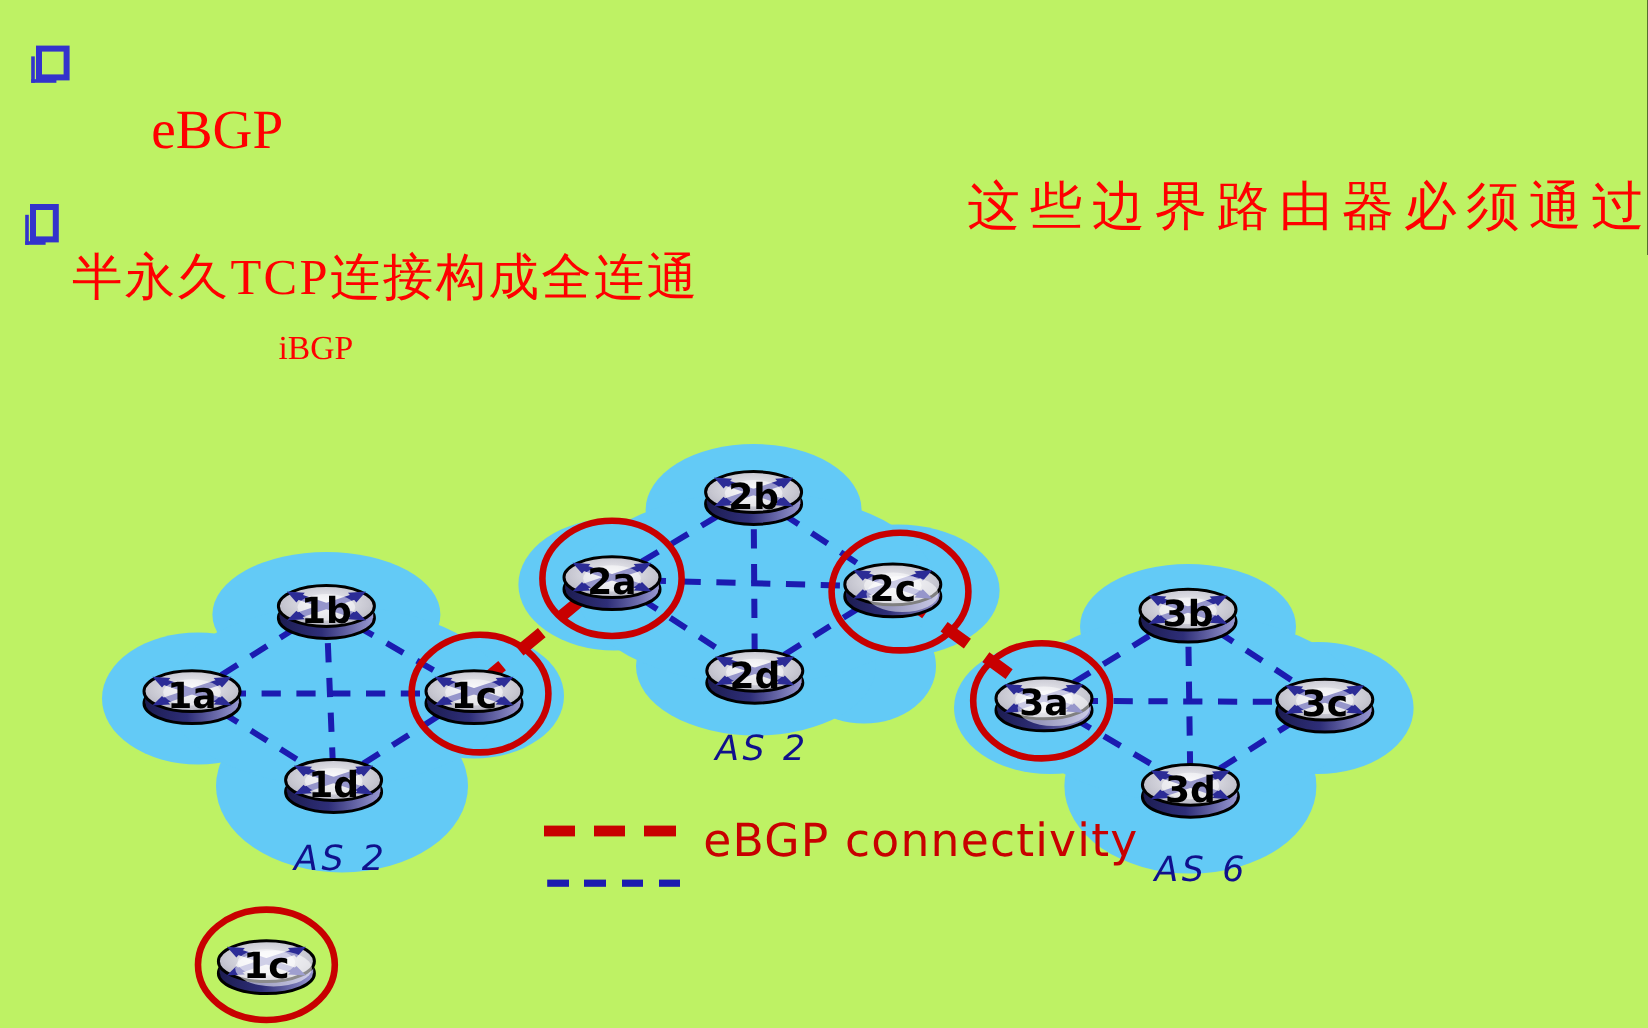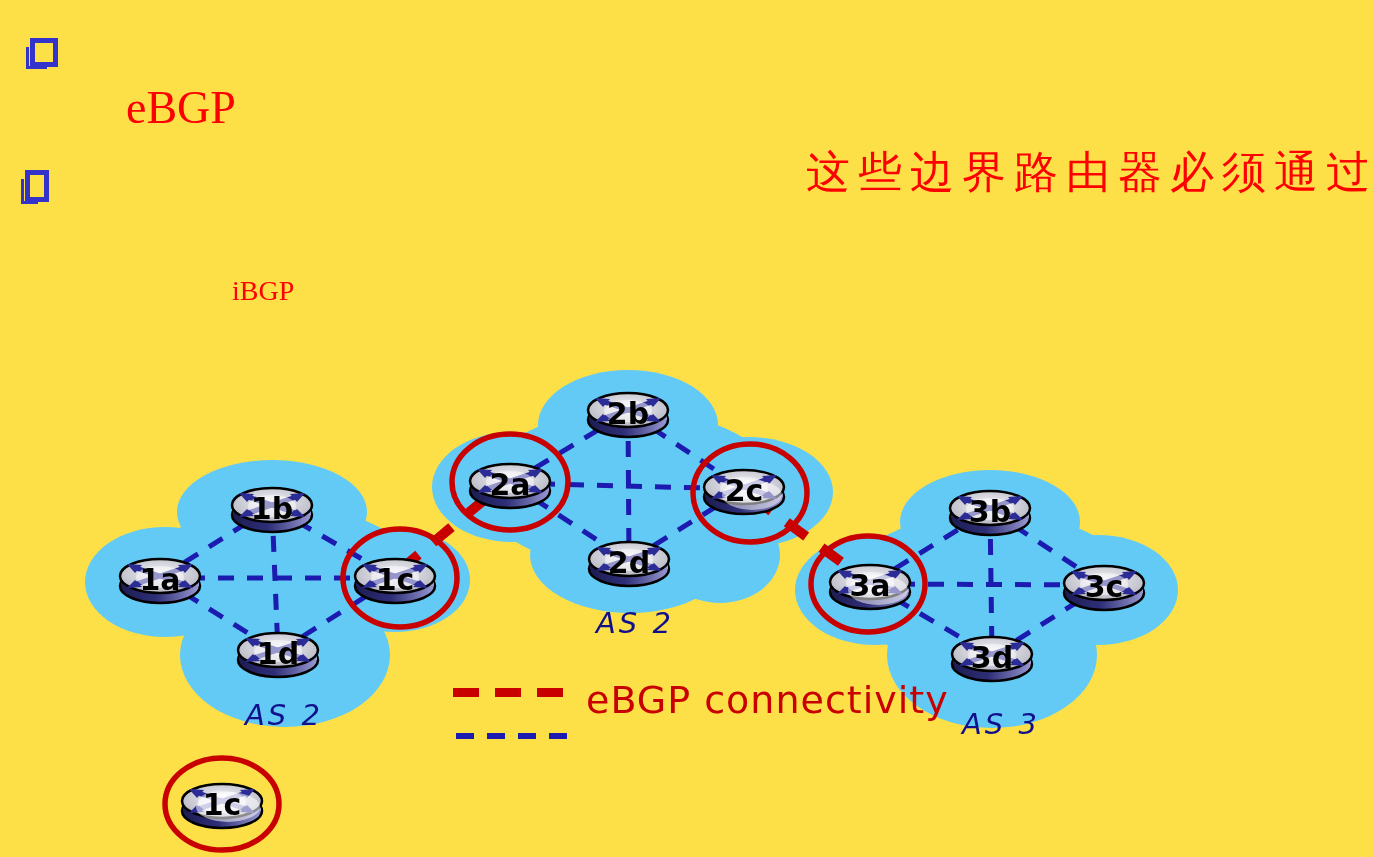--- a/index.html
+++ b/index.html
@@ -1,19 +1,19 @@
 <!DOCTYPE html>
 <html><head>
 <meta charset="utf-8">
 <style>
   html,body{margin:0;padding:0;background:#000;}
   .slide{
     position:relative;
     width:1373px;height:857px;
-    background:#fde047;
+    background:#bef264;
     overflow:hidden;
     font-family:"DejaVu Sans",sans-serif;
   }
 
   
   .serif-red{
     position:absolute;
     color:#ff0000;
     font-family:"Liberation Serif","DejaVu Serif",serif;
     white-space:nowrap;
@@ -79,20 +79,21 @@
 </head>
 <body>
 
 <div class="slide">
 
   <div class="sq sq1"></div>
   <div class="serif-red kw-ebgp">eBGP</div>
 
   <div class="sq sq2"></div>
   <div class="serif-red cn-line1">这些边界路由器必须通过</div>
+  <div class="serif-red cn-line2">半永久TCP连接构成全连通</div>
   <div class="serif-red kw-ibgp">iBGP</div>
 
   <svg class="net" viewBox="0 0 1373 857">
     <defs>
       <linearGradient id="gRim" x1="0" y1="0" x2="1" y2="0">
         <stop offset="0" stop-color="#1c1c50"></stop>
         <stop offset="0.45" stop-color="#2e2e78"></stop>
         <stop offset="1" stop-color="#9a9ad2"></stop>
       </linearGradient>
       <radialGradient id="gTop" cx="0.5" cy="0.42" r="0.8">
@@ -230,19 +231,19 @@
       <ellipse cx="400" cy="578" rx="57" ry="49"></ellipse>
       <ellipse cx="510" cy="482" rx="58" ry="48"></ellipse>
       <ellipse cx="750" cy="493" rx="57" ry="49"></ellipse>
       <ellipse cx="868" cy="584" rx="57" ry="48"></ellipse>
       <ellipse cx="222" cy="804" rx="57" ry="46"></ellipse>
     </g>
   </svg>
 
   <div class="as-label as1-label">AS 2</div>
   <div class="as-label as2-label">AS 2</div>
-  <div class="as-label as3-label">AS 3</div>
+  <div class="as-label as3-label">AS 6</div>
 
   <div class="leg-dash leg-dash-ebgp"></div>
   <div class="leg-text leg-text-ebgp">eBGP connectivity</div>
   <div class="leg-dash leg-dash-ibgp"></div>
 
 </div>
 
 </body></html>

